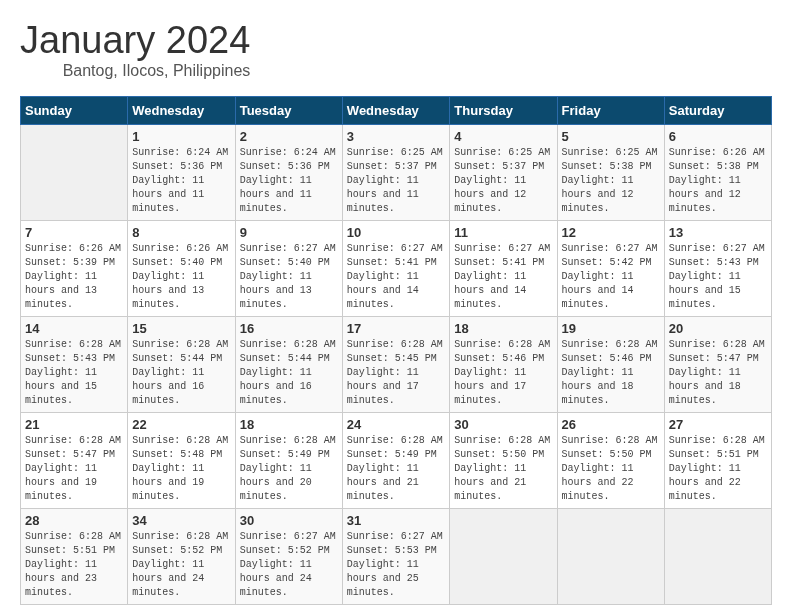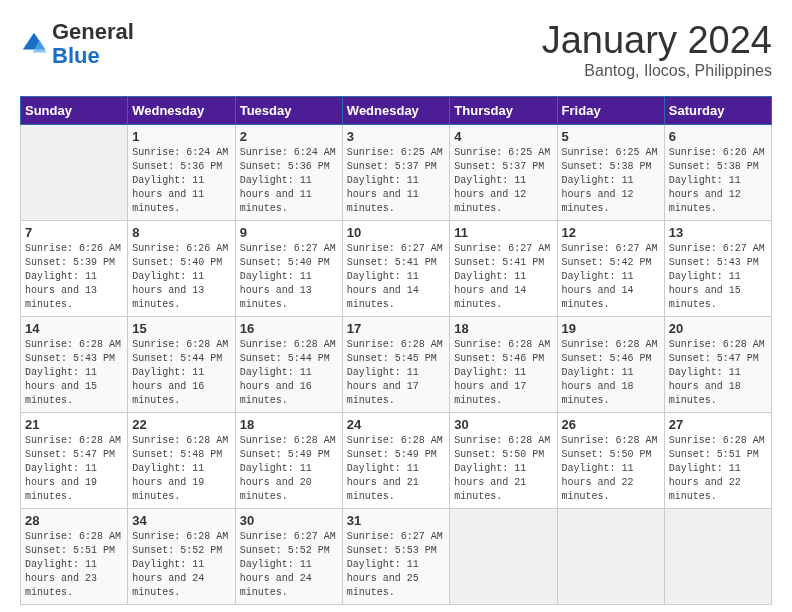--- a/index.html
+++ b/index.html
@@ -44,21 +44,21 @@
     .location {
       font-size: 16px;
       color: #555;
     }
     table {
       width: 100%;
       border-collapse: collapse;
       font-size: 10.5px;
     }
     thead tr th {
-      background: #4c1d95;
+      background: #0c4a6e;
       color: #fff;
       padding: 6px 4px;
       text-align: left;
       font-size: 13px;
       font-weight: 600;
       border: 1px solid #2a6aaa;
     }
     tbody tr td {
       border: 1px solid #ccc;
       vertical-align: top;
@@ -86,30 +86,20 @@
       font-family: Liberation Mono, monospace;
     }
     .empty-cell {
       background: #f0f0f0 !important;
     }
   </style>
 </head>
 <body>
 
 <div class="header">
-  <div class="logo">
-    <svg class="logo-icon" viewBox="0 0 40 40">
-      <polygon points="20,4 36,28 4,28" fill="#1a6fc4"></polygon>
-      <polygon points="28,14 38,32 18,32" fill="#5aacee" opacity="0.7"></polygon>
-    </svg>
-    <div class="logo-text">
-      <span class="logo-general">General</span><br>
-      <span class="logo-blue">Blue</span>
-    </div>
-  </div>
   <div class="title-block">
     <div class="month-title">January 2024</div>
     <div class="location">Bantog, Ilocos, Philippines</div>
   </div>
 </div>
 
 <table>
   <thead>
     <tr>
     <th>Sunday</th>

